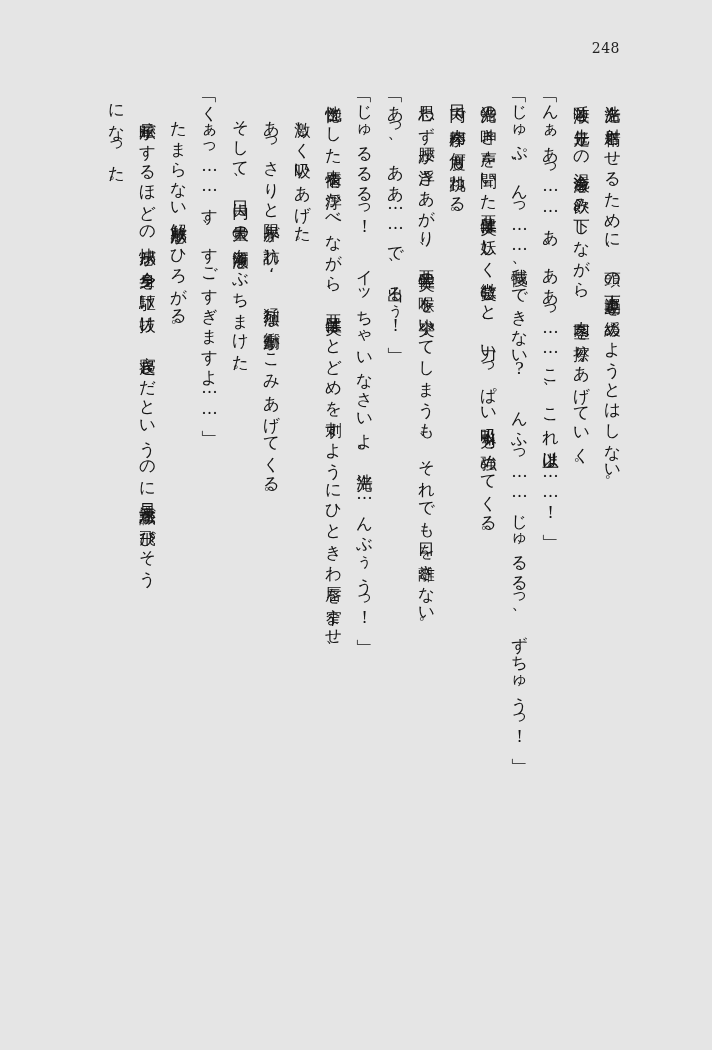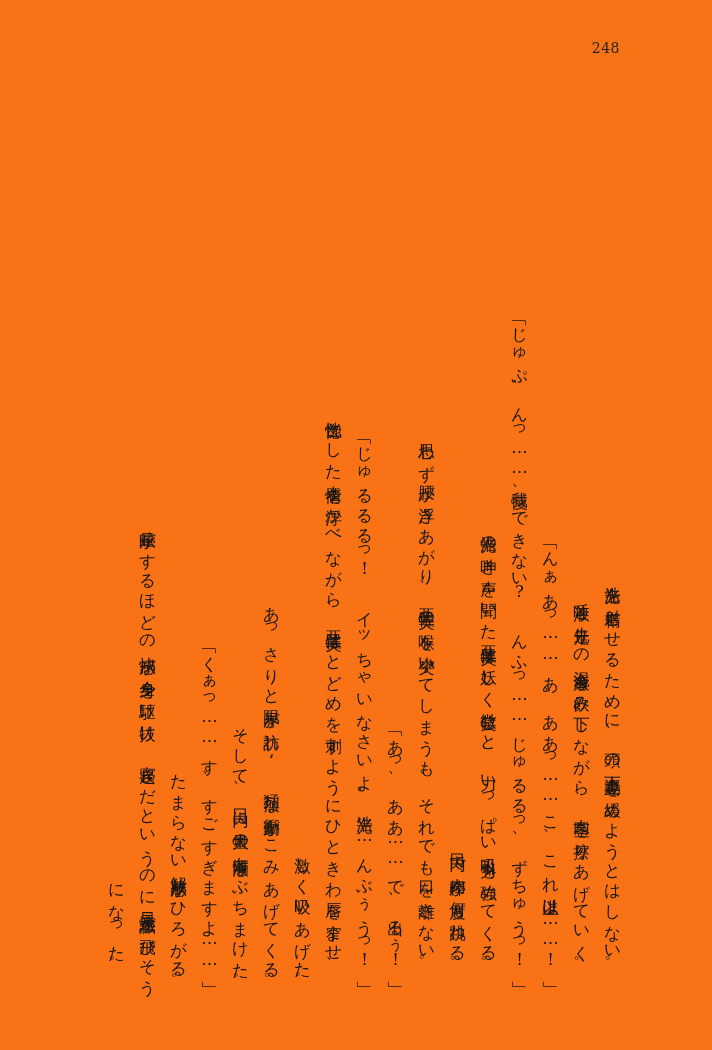--- a/index.html
+++ b/index.html
@@ -4,25 +4,24 @@
 <style>
   html, body {
     margin: 0;
     padding: 0;
     background: #ffffff;
   }
   .page {
     position: relative;
     width: 712px;
     height: 1050px;
-    background: #f97316;
+    background: #e5e5e5;
     overflow: hidden;
     font-family: "DejaVu Serif", "Liberation Serif", serif;
     color: #1a1a1a;
-    text-align: right;
   }
   .page-number {
     position: absolute;
     top: 40px;
     right: 92px;
     font-size: 14px;
     letter-spacing: 0.5px;
     color: #222;
     font-family: "DejaVu Serif", "Liberation Serif", serif;
   }

